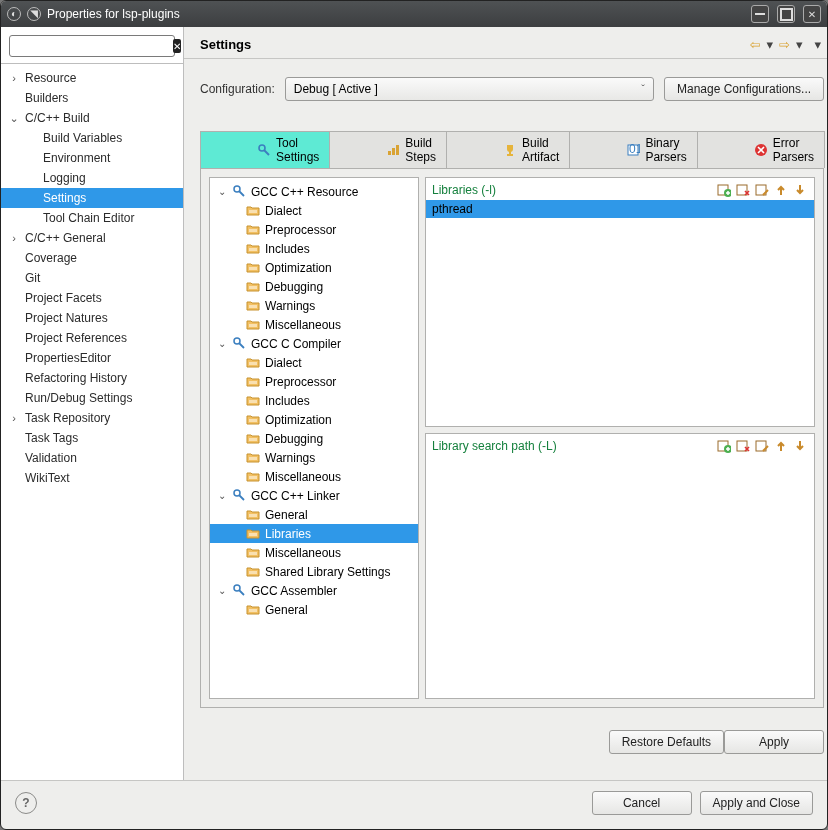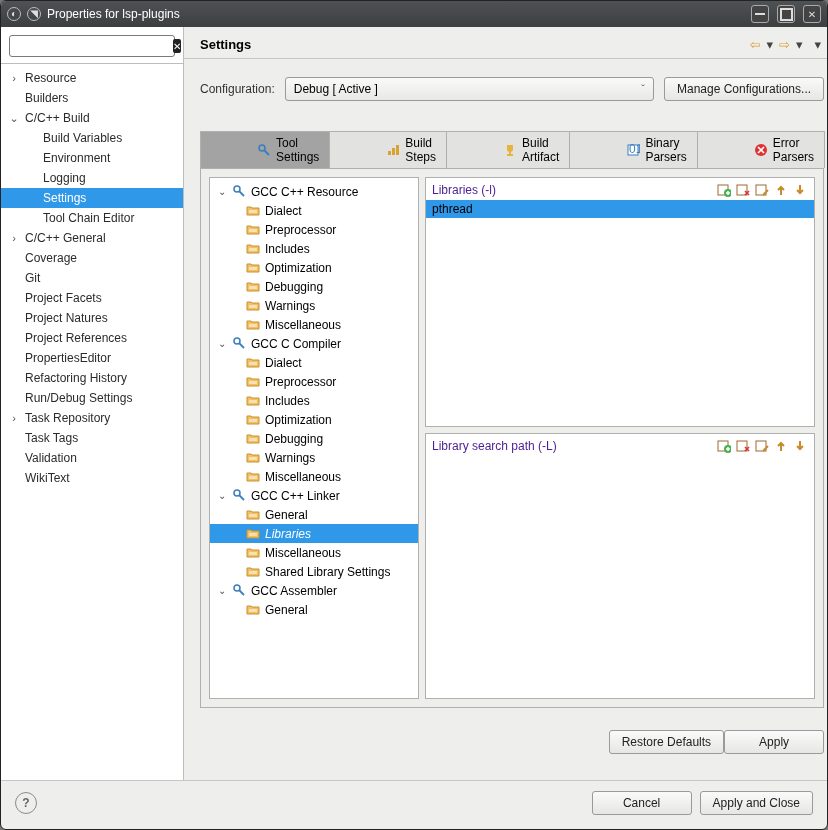--- a/index.html
+++ b/index.html
@@ -38,39 +38,39 @@
   .header-bar .navbtn.menu { color:#444; }
 
   .config-row { display:flex; align-items:center; gap:10px; padding:18px 16px 8px 16px; }
   .config-row label { color:#333; }
   .combo { flex:1; height:24px; border:1px solid #9a9a98; border-radius:3px; background:linear-gradient(#fafafa,#e8e8e6); display:flex; align-items:center; padding:0 8px; justify-content:space-between; }
   .combo .arrow { color:#555; font-size:11px; }
   .btn { height:24px; border:1px solid #9a9a98; border-radius:3px; background:linear-gradient(#fafafa,#e6e6e4); padding:0 12px; display:inline-flex; align-items:center; justify-content:center; color:#222; }
 
   .tabs { display:flex; margin:22px 16px 0 16px; }
   .tab { padding:4px 10px; border:1px solid #b0b0ae; border-bottom:none; background:#e2e2e0; display:flex; align-items:center; gap:5px; margin-right:-1px; position:relative; }
-  .tab.active { background:#a3a3a3; z-index:2; }
+  .tab.active { background:#5eead4; z-index:2; }
   .tab .ticon { width:14px;height:14px;display:flex;align-items:center;justify-content:center;margin-left:46px; }
   .tab-content { margin:0 16px 16px 16px; border:1px solid #b0b0ae; padding:8px; display:flex; gap:6px; min-height:540px; }
 
   .tree-col { width:210px; border:1px solid #b0b0ae; background:#fff; padding:4px 0; overflow:auto; }
   .tree-item { display:flex; align-items:center; padding:2px 4px; gap:4px; white-space:nowrap; cursor:default; }
   .tree-item.dA { padding-left:8px; }
   .tree-item.dB { padding-left:36px; }
   .tree-item .twist { width:10px; color:#555; font-size:10px; }
   .tree-item .ticon { width:15px; height:15px; }
-  .tree-item.selected { background:#2f98e8; color:#fff;font-style:italic; }
+  .tree-item.selected { background:#2f98e8; color:#fff; }
   .tree-item .tlabel { }
 
   .panels { flex:1; display:flex; flex-direction:column; gap:6px; }
   .panel { border:1px solid #b0b0ae; background:#fff; display:flex; flex-direction:column; }
   .panel.top { height:250px; }
   .panel.bot { flex:1; }
   .panel-head { display:flex; align-items:center; padding:4px 6px 2px 6px; gap:3px; }
-  .panel-head .plabel { flex:1; color:#4c1d95; }
+  .panel-head .plabel { flex:1; color:#15803d; }
   .panel-head .hicon { width:16px; height:16px; display:flex; align-items:center; justify-content:center; }
   .panel-list { flex:1; border-top:0; overflow:auto; }
   .prow { padding:2px 6px; }
   .prow.selected { background:#2f98e8; color:#000000; }
 
   .actions-row { display:flex; justify-content:flex-end; gap:0; padding:6px 16px 8px 16px; }
   .bottom-bar { display:flex; align-items:center; padding:10px 14px 14px 14px; gap:8px; border-top:1.5px solid #c6c6c4; }
   .bottom-bar .help { width:22px;height:22px;border:1.5px solid #8b8b89;border-radius:50%;display:flex;align-items:center;justify-content:center;color:#666;font-weight:600; }
   .bottom-bar .spacer { flex:1; }
   .big-btn { min-width:100px; }

